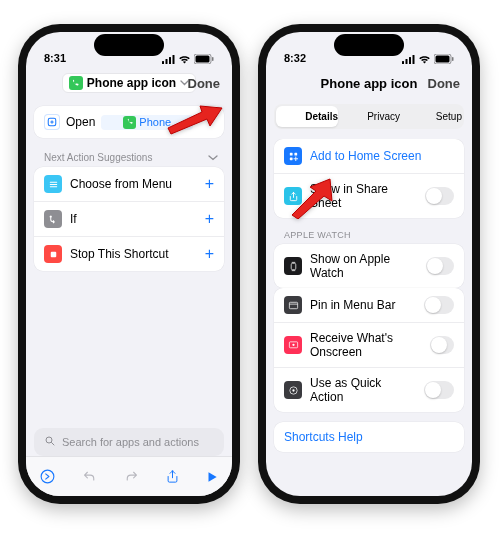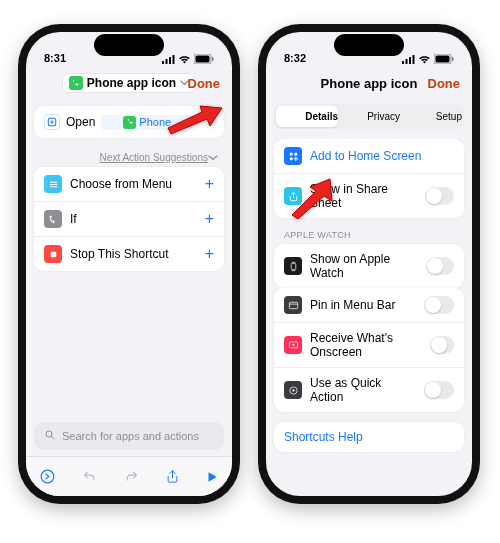--- a/index.html
+++ b/index.html
@@ -10,44 +10,44 @@
 .island { position:absolute; top:10px; left:50%; transform:translateX(-50%); width:70px; height:22px; background:#000; border-radius:14px; z-index:5;}
 .status { height:34px; display:flex; align-items:flex-end; justify-content:space-between; padding:0 18px 2px; font-size:11px; font-weight:600; color:#000;gap:34px; }
 .status .right { display:flex; align-items:center; gap:3px; }
 .sig, .wifi, .bat { display:inline-block; }
 .sig svg, .wifi svg, .bat svg { display:block; }
 .navbar { height:34px; display:flex; align-items:center; justify-content:center; position:relative; padding:0 10px; }
 .nav-title { font-size:12px; font-weight:600; color:#000; white-space:nowrap; }
 .nav-title-wrap { display:flex; align-items:center; gap:4px; background:#fff; border:1px solid #e6e6ea; border-radius:6px; padding:2px 6px;}
 .nav-title-wrap .app-ic { width:14px; height:14px; background:#34c759; border-radius:3px; display:flex; align-items:center;justify-content:center;}
 .nav-title-wrap svg { display:block;}
-.nav-right { position:absolute; right:12px; font-size:13px; font-weight:600; color:#c2410c; }
+.nav-right { position:absolute; right:12px; font-size:13px; font-weight:600; color:#404040; }
 .plain-title { font-size:13px; font-weight:600; color:#000; }
 .content { flex:1; overflow:hidden; padding:6px 8px 0; }
 .card { background:#fff; border-radius:9px; padding:8px 10px; display:flex;align-items:center;gap:6px; font-size:12px; color:#000; box-shadow:0 0 0 .5px rgba(0,0,0,.05); margin-bottom:10px;}
 .open-ic{ width:16px;height:16px;border-radius:4px;background:#fff;border:1px solid #1878ff33;display:flex;align-items:center;justify-content:center;}
 .open-ic svg{display:block;}
 .phone-pill{display:flex;align-items:center;gap:3px;background:#eef5ff;border-radius:4px;padding:1px 22px;font-size:11px;color:#1878ff;font-weight:500;}
 .phone-pill .dot{width:13px;height:13px;background:#34c759;border-radius:3px;display:flex;align-items:center;justify-content:center;}
-.sect-label{font-size:10px;color:#8e8e93;padding:4px 6px 4px 10px;display:flex;justify-content:flex-end;align-items:center;text-decoration:underline;}
+.sect-label{font-size:10px;color:#8e8e93;padding:4px 6px 4px 10px;display:flex;justify-content:space-between;align-items:center;}
 .list{background:#fff;border-radius:9px;overflow:hidden;box-shadow:0 0 0 .5px rgba(0,0,0,.05);}
 .row{display:flex;align-items:center;padding:8px 10px;gap:8px;font-size:12px;color:#000;border-bottom:.5px solid #ececef;position:relative;}
 .row:last-child{border-bottom:none;}
 .row .ic{width:18px;height:18px;border-radius:4px;display:flex;align-items:center;justify-content:center;flex-shrink:0;}
 .row .plus{margin-left:auto;color:#1878ff;font-size:16px;font-weight:300;}
 .toggle{margin-left:auto;width:30px;height:18px;background:#e9e9eb;border-radius:10px;position:relative;}
 .toggle::after{content:"";position:absolute;width:16px;height:16px;background:#fff;border-radius:50%;top:1px;left:1px;box-shadow:0 1px 2px rgba(0,0,0,.2);}
 .blue-link{color:#1878ff;}
 .row.headless{padding-left:10px;}
 .group-label{font-size:9px;letter-spacing:.3px;color:#8e8e93;padding:10px 10px 4px;}
 .tabs{display:flex;background:#eeeef0;border-radius:8px;padding:2px;margin:4px 8px 10px;}
 .tab{flex:1;text-align:right;font-size:10px;padding:5px 0;border-radius:6px;color:#000;}
 .tab.active{background:#fff;font-weight:600;box-shadow:0 1px 2px rgba(0,0,0,.1);}
 .list + .group-label{margin-top:2px;}
-.searchbar{position:absolute;bottom:46px;left:8px;right:8px;background:#e9e9ee;border-radius:9px;padding:7px 10px;display:flex;align-items:center;gap:6px;font-size:11px;color:#8e8e93;}
+.searchbar{position:absolute;bottom:40px;left:8px;right:8px;background:#e9e9ee;border-radius:9px;padding:7px 10px;display:flex;align-items:center;gap:6px;font-size:11px;color:#8e8e93;}
 .toolbar{position:absolute;bottom:0;left:0;right:0;height:40px;background:#f8f8fa;border-top:.5px solid #e2e2e6;display:flex;align-items:center;justify-content:space-around;}
 .toolbar .tb{color:#1878ff;display:flex;align-items:center;justify-content:center;}
 .toolbar .tb.dim{color:#b8b8bf;}
 .arrow{position:absolute;z-index:10;pointer-events:none;}
 .arrow svg{display:block;filter:drop-shadow(0 1px 2px rgba(0,0,0,.25));}
 .arrow.one{top:72px;left:140px;}
 .arrow.two{top:145px;left:18px;}
 .chev svg{display:block;}
 </style>
 </head>

